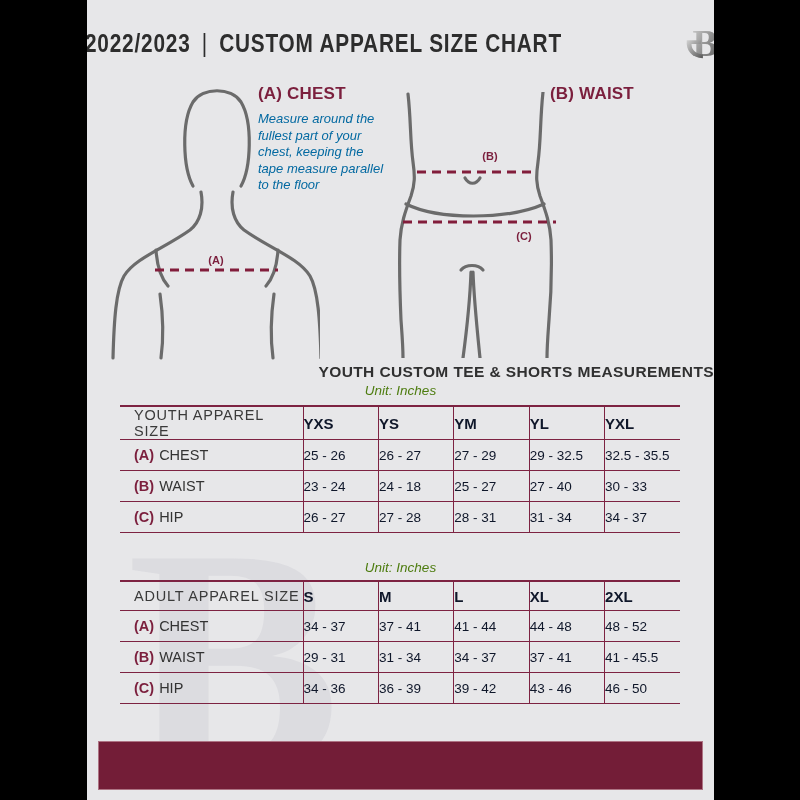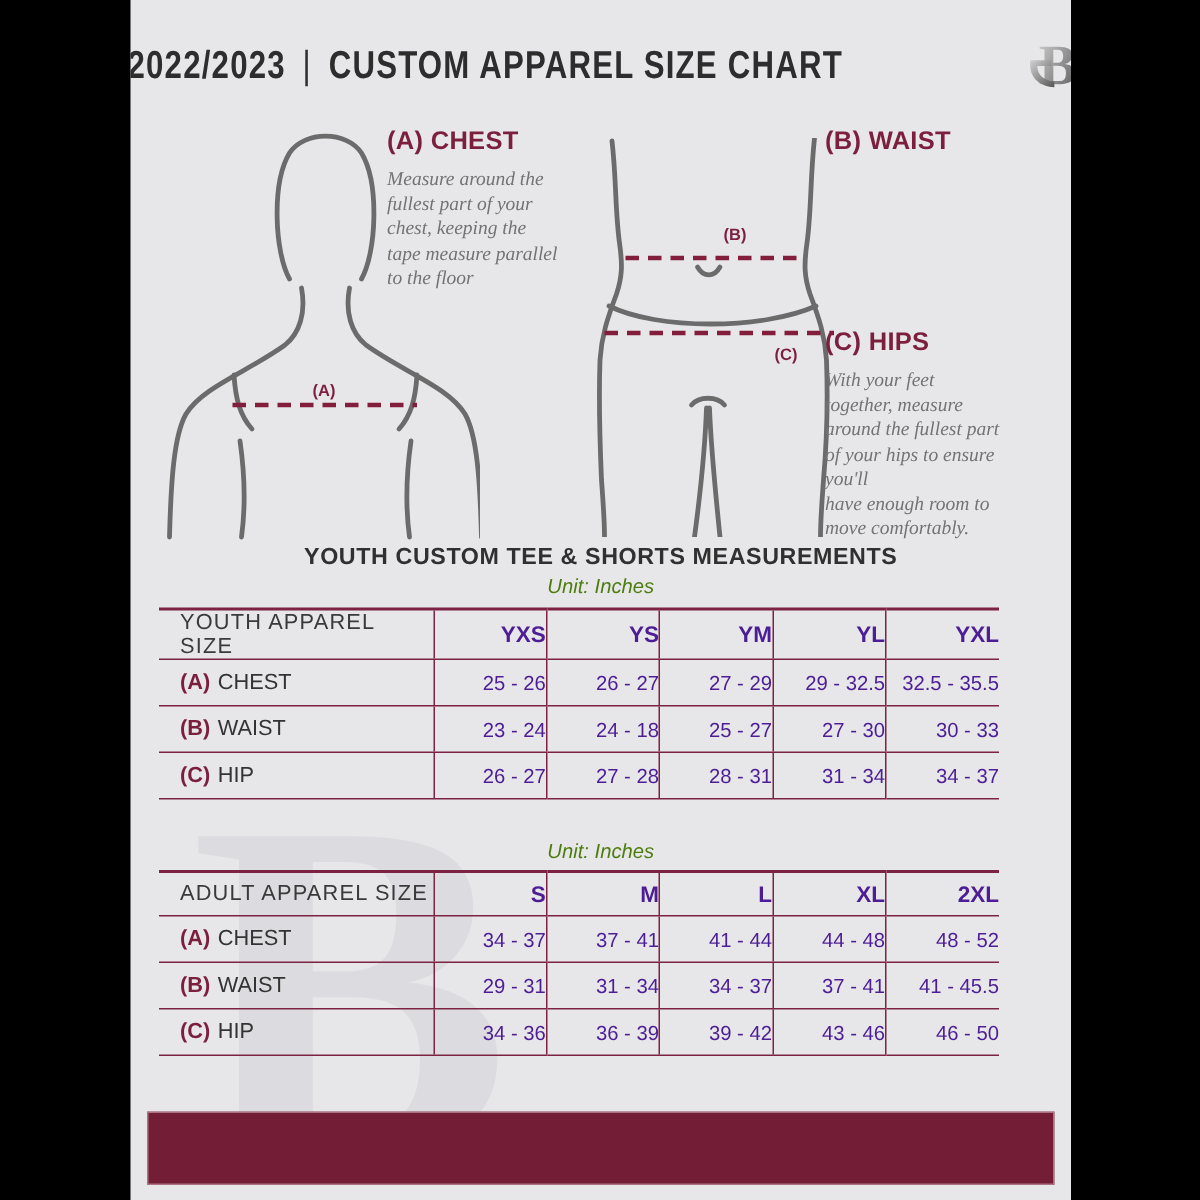--- a/index.html
+++ b/index.html
@@ -26,32 +26,32 @@
   
   .fig { position:absolute; }
   .fig path, .fig line { fill:none; stroke:#6b6b6b; stroke-width:3.2; stroke-linecap:round; }
   .fig .dash { stroke:#821d3b; stroke-width:3; stroke-dasharray:9 6; stroke-linecap:butt; }
   .fig text { font-family:"Liberation Sans", sans-serif; font-weight:700; font-size:11px; fill:#7b1f3d; }
 
   
   .guide { position:absolute; }
   .guide h3 { margin:0; font-size:17px; font-weight:700; letter-spacing:0.2px; color:#7b1f3d; }
   .guide p { margin:7px 0 0 0; font-size:13px; font-style:italic; line-height:16.5px;
-             color:#737373; white-space:pre-line;font-family:Liberation Serif, serif; }
-
-  
-  .tbl-title { position:absolute; left:0; width:627px; text-align:center;
+             color:#0369a1; white-space:pre-line; }
+
+  
+  .tbl-title { position:absolute; left:0; width:627px; text-align:right;
                font-size:15.5px; font-weight:700; letter-spacing:0.4px; color:#303030; }
   .tbl-unit  { position:absolute; left:0; width:627px; text-align:center;
                font-size:13.5px; font-style:italic; color:#4d7c0f; }
-  table.size-table { position:absolute; left:19px; width:560px;
+  table.size-table { position:absolute; left:33px; width:560px;
                      border-collapse:collapse; table-layout:fixed; }
   .size-table col.c0 { width:183px; }
-  .size-table th, .size-table td { border-bottom:1.5px solid #7d2342; text-align:right;
-                                   padding:0; color:#4c1d95; }
+  .size-table th, .size-table td { border-bottom:1.5px solid #7d2342; text-align:left;
+                                   padding:0; color:#0f172a; }
   .size-table thead th { border-top:2px solid #7d2342; height:28px; font-size:15px; font-weight:700; }
   .size-table tbody td { height:30px; font-size:13.5px; font-weight:400; }
   .size-table th + th, .size-table td + td { border-left:1.5px solid #7d2342; }
   .size-table .lbl { text-align:left; padding-left:14px; }
   .size-table thead .lbl { font-weight:400; font-size:14.5px; letter-spacing:0.8px; color:#3a3a3a; }
   .size-table tbody .lbl { font-size:14.5px; color:#333; }
   .size-table .pfx { font-weight:700; color:#7b1f3d; margin-right:5px; }
 
   
   .footer-bar { position:absolute; left:11px; top:741px; width:605px; height:49px;
@@ -117,30 +117,20 @@
         <h3>(A) CHEST</h3>
         <p>Measure around the
 fullest part of your
 chest, keeping the
 tape measure parallel
 to the floor</p>
       </div>
       <div class="guide" style="left:463px; top:84px; width:160px;">
         <h3>(B) WAIST</h3>
       </div>
-      <div class="guide" style="left:463px; top:218px; width:165px;">
-        <h3>(C) HIPS</h3>
-        <p>With your feet
-together, measure
-around the fullest part
-of your hips to ensure
-you'll
-have enough room to
-move comfortably.</p>
-      </div>
 
       <div class="tbl-title" style="top:363px;">YOUTH CUSTOM TEE &amp; SHORTS MEASUREMENTS</div>
       <div class="tbl-unit" style="top:383px;">Unit: Inches</div>
       <table class="size-table" style="top:405px;">
         <colgroup>
             <col class="c0">
             <col>
             <col>
             <col>
             <col>
@@ -163,21 +153,21 @@
             <td>26 - 27</td>
             <td>27 - 29</td>
             <td>29 - 32.5</td>
             <td>32.5 - 35.5</td>
           </tr>
           <tr>
             <td class="lbl"><span class="pfx">(B)</span><span>WAIST</span></td>
             <td>23 - 24</td>
             <td>24 - 18</td>
             <td>25 - 27</td>
-            <td>27 - 30</td>
+            <td>27 - 40</td>
             <td>30 - 33</td>
           </tr>
           <tr>
             <td class="lbl"><span class="pfx">(C)</span><span>HIP</span></td>
             <td>26 - 27</td>
             <td>27 - 28</td>
             <td>28 - 31</td>
             <td>31 - 34</td>
             <td>34 - 37</td>
           </tr>

